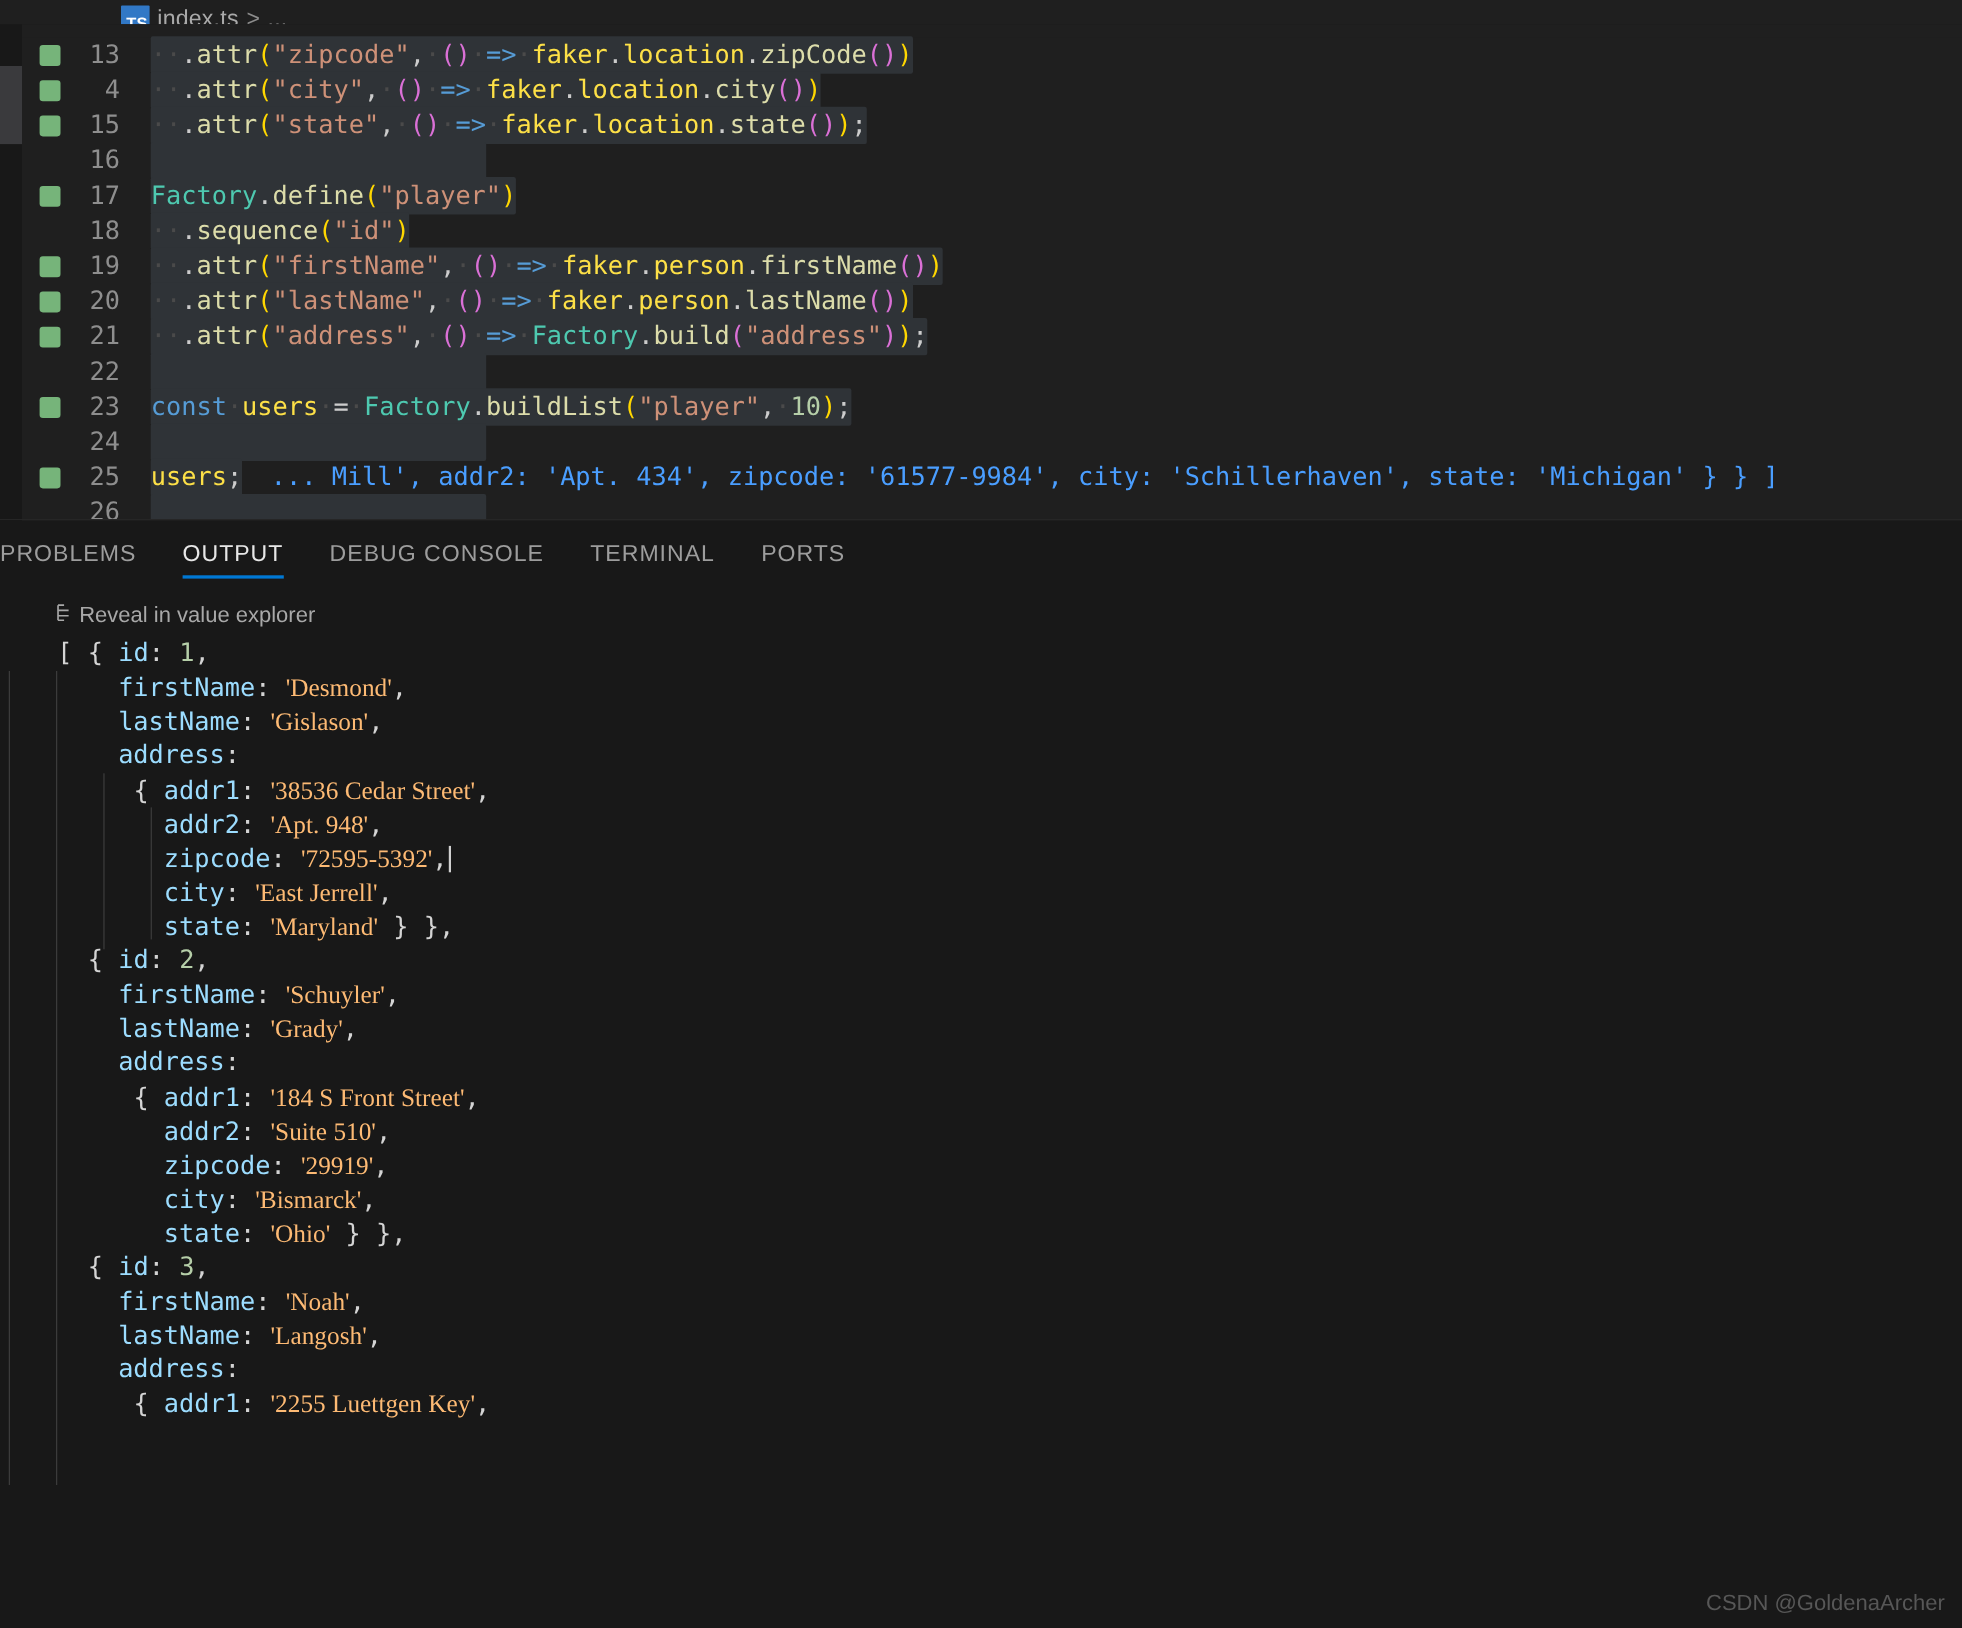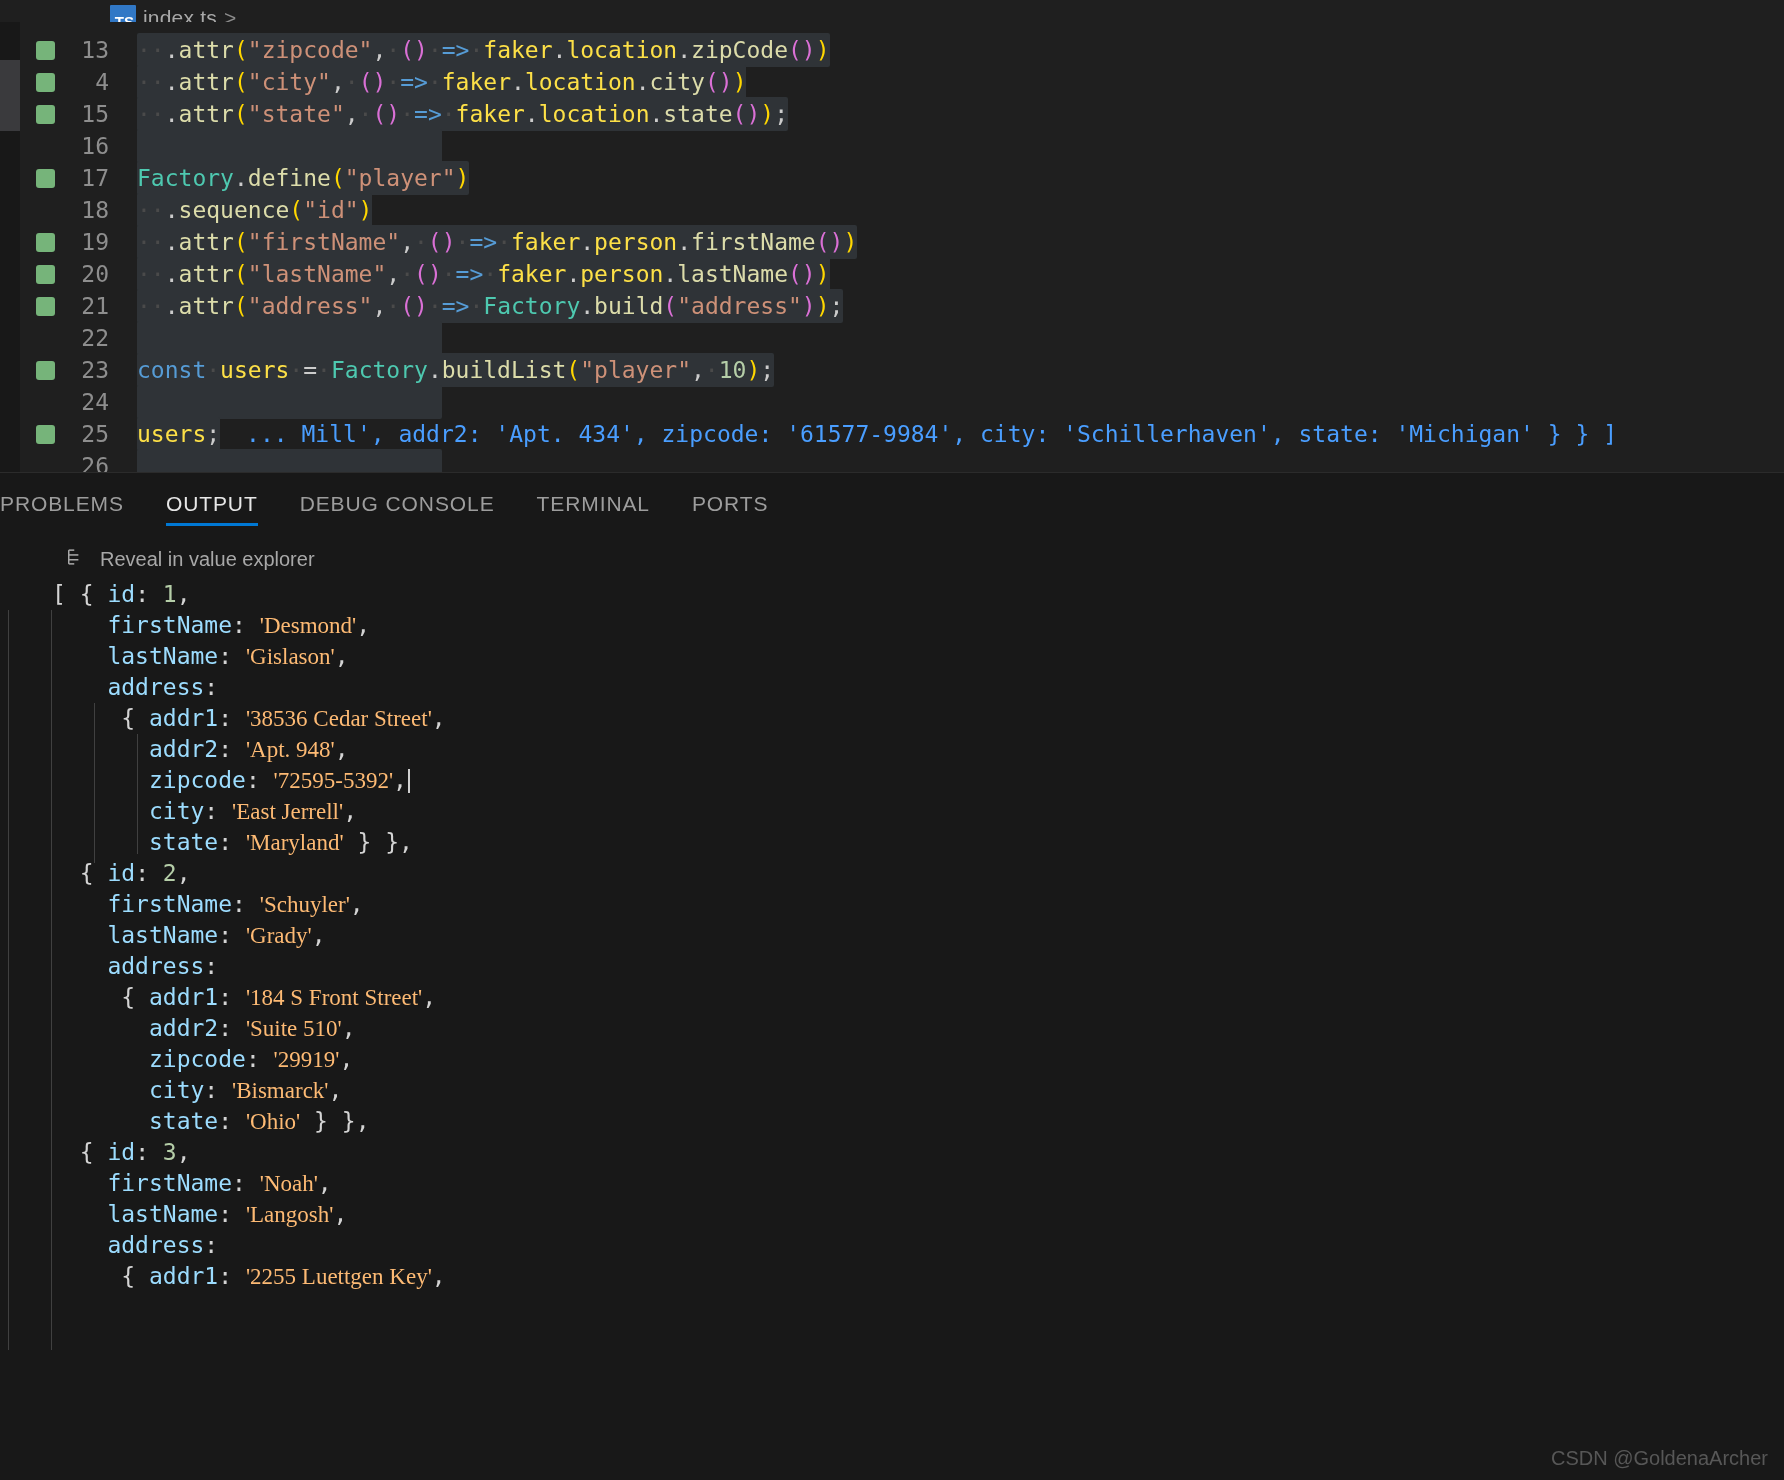--- a/index.html
+++ b/index.html
@@ -88,21 +88,21 @@
     position: relative; color: #9d9d9d; font-family: "Liberation Sans", sans-serif;
     font-size: 21px; letter-spacing: .9px; margin-right: 42px; height: 62px;
     display: flex; align-items: center; cursor: pointer;
   }
   .ptab.active { color: #e7e7e7; }
   .ptab.active::after {
     content: ""; position: absolute; left: 0; right: 0; bottom: 9px; height: 3px; background: #0078d4;
   }
 
   .reveal-row {
-    display: flex; align-items: center; gap: 12px; padding-left: 66px; margin-top: 8px; height: 32px;
+    display: flex; align-items: center; padding-left: 50px; margin-top: 8px; height: 32px;
     cursor: pointer;
   }
   .reveal-label { color: #a8a8a8; font-family: "Liberation Sans", sans-serif; font-size: 20px; }
 
   .out-body { position: relative; padding-left: 52px; margin-top: 4px; }
   .oline {
     position: relative; height: 31px; line-height: 31px;
     font-family: "DejaVu Sans Mono", monospace; font-size: 23px; white-space: pre;
   }
   .o-key  { color: #9cdcfe; }

